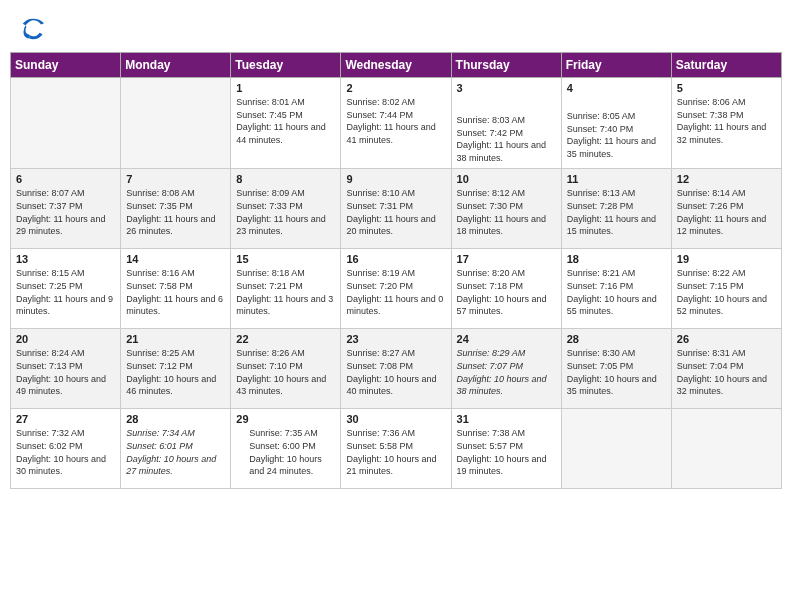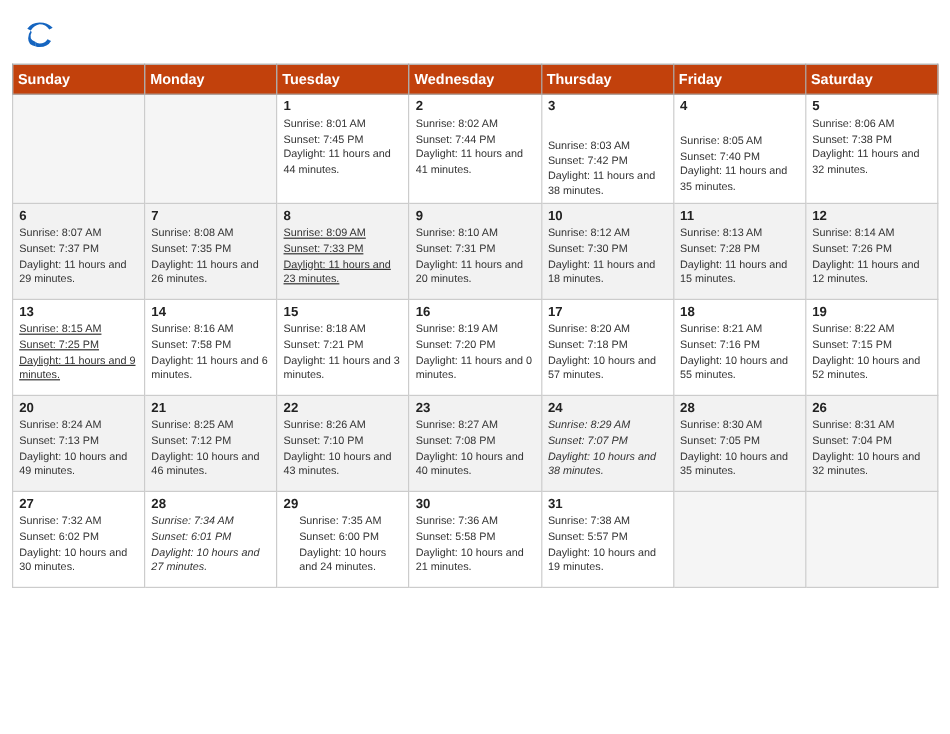--- a/index.html
+++ b/index.html
@@ -53,21 +53,21 @@
     .calendar {
       width: 100%;
       border-collapse: collapse;
       table-layout: fixed;
       padding: 0 10px;
     }
     .calendar-wrapper {
       padding: 0 10px 10px 10px;
     }
     .calendar th {
-      background: #c2410c;
+      background: #701a75;
       color: #fff;
       font-size: 12px;
       font-weight: bold;
       padding: 5px 4px;
       text-align: left;
       border: 1px solid #aaa;
     }
     .calendar td {
       border: 1px solid #ccc;
       vertical-align: top;
@@ -177,21 +177,21 @@
 Daylight: 11 hours and 29 minutes.</div>
             </td>
             <td>
               <div class="day-num">7</div>
               <div class="day-info" style="white-space: pre-line;">Sunrise: 8:08 AM
 Sunset: 7:35 PM
 Daylight: 11 hours and 26 minutes.</div>
             </td>
             <td>
               <div class="day-num">8</div>
-              <div class="day-info" style="white-space: pre-line; text-decoration: underline;">Sunrise: 8:09 AM
+              <div class="day-info" style="white-space: pre-line;">Sunrise: 8:09 AM
 Sunset: 7:33 PM
 Daylight: 11 hours and 23 minutes.</div>
             </td>
             <td>
               <div class="day-num">9</div>
               <div class="day-info" style="white-space: pre-line;">Sunrise: 8:10 AM
 Sunset: 7:31 PM
 Daylight: 11 hours and 20 minutes.</div>
             </td>
             <td>
@@ -209,21 +209,21 @@
             <td>
               <div class="day-num">12</div>
               <div class="day-info" style="white-space: pre-line;">Sunrise: 8:14 AM
 Sunset: 7:26 PM
 Daylight: 11 hours and 12 minutes.</div>
             </td>
           </tr>
           <tr>
             <td>
               <div class="day-num">13</div>
-              <div class="day-info" style="white-space: pre-line; text-decoration: underline;">Sunrise: 8:15 AM
+              <div class="day-info" style="white-space: pre-line;">Sunrise: 8:15 AM
 Sunset: 7:25 PM
 Daylight: 11 hours and 9 minutes.</div>
             </td>
             <td>
               <div class="day-num">14</div>
               <div class="day-info" style="white-space: pre-line;">Sunrise: 8:16 AM
 Sunset: 7:58 PM
 Daylight: 11 hours and 6 minutes.</div>
             </td>
             <td>

